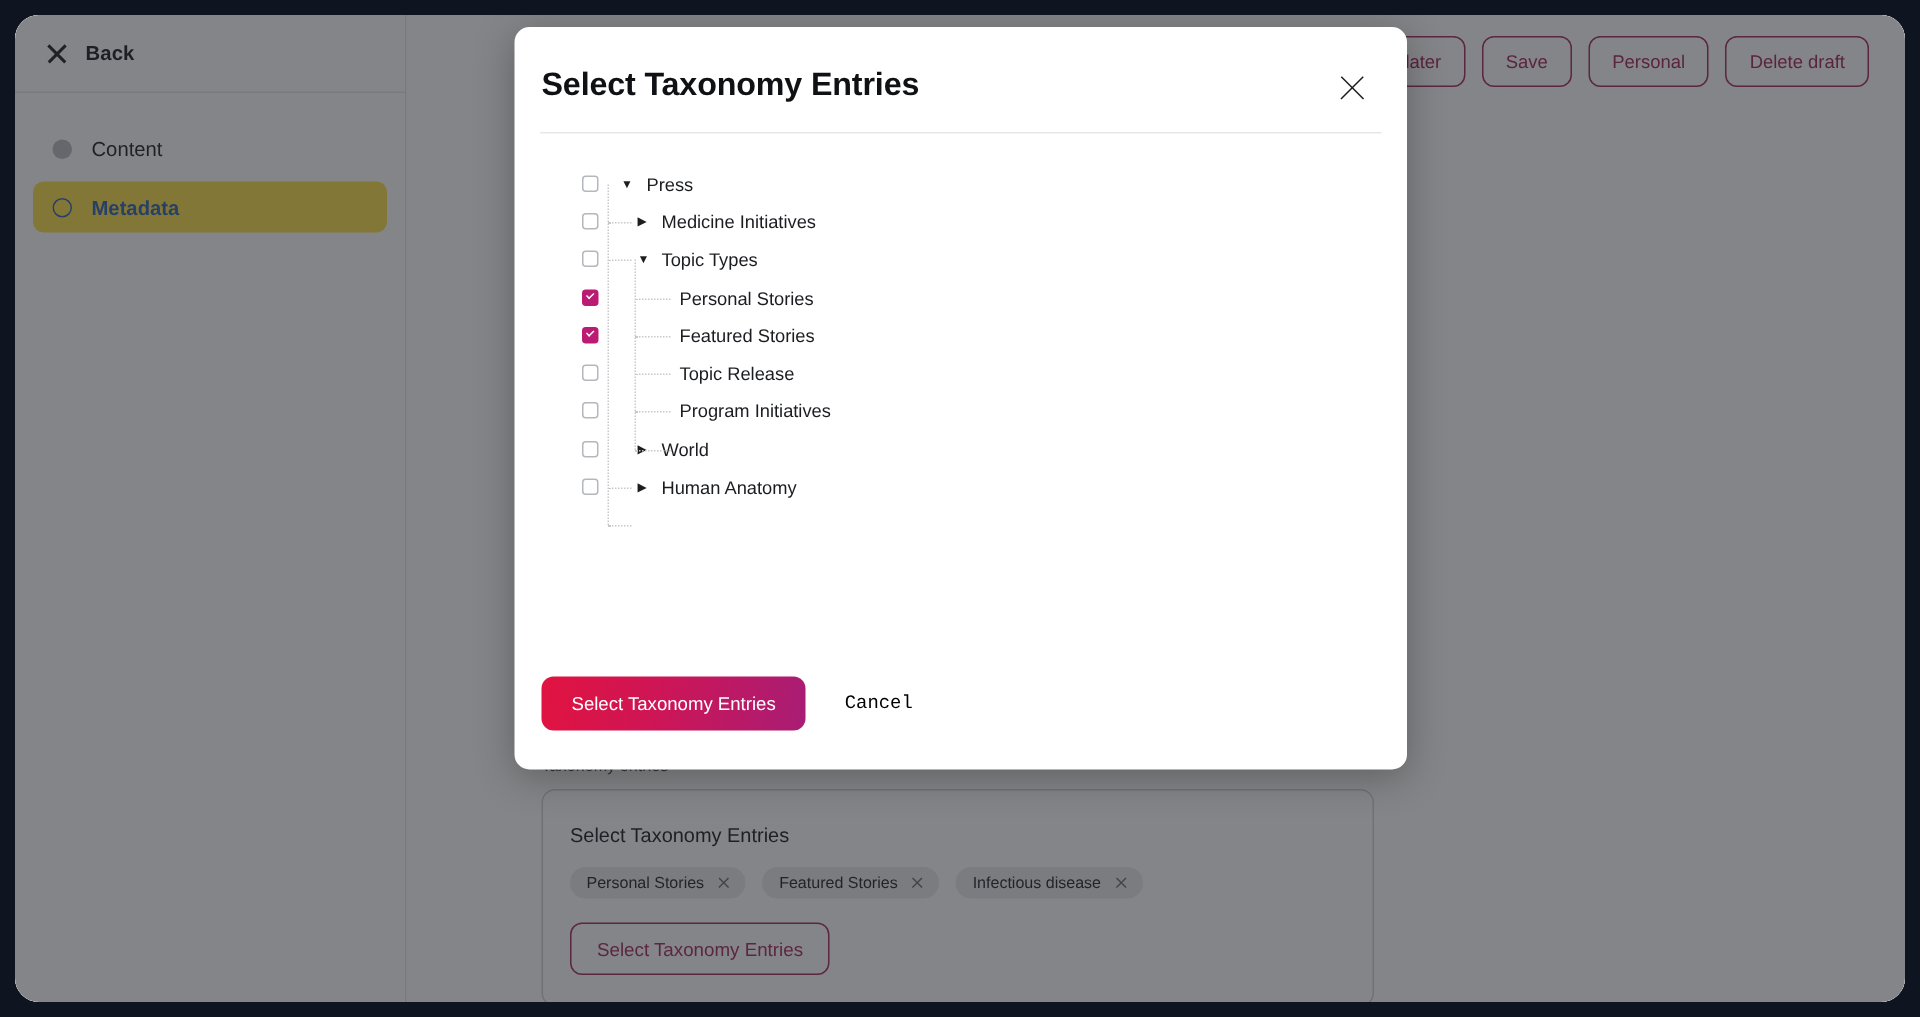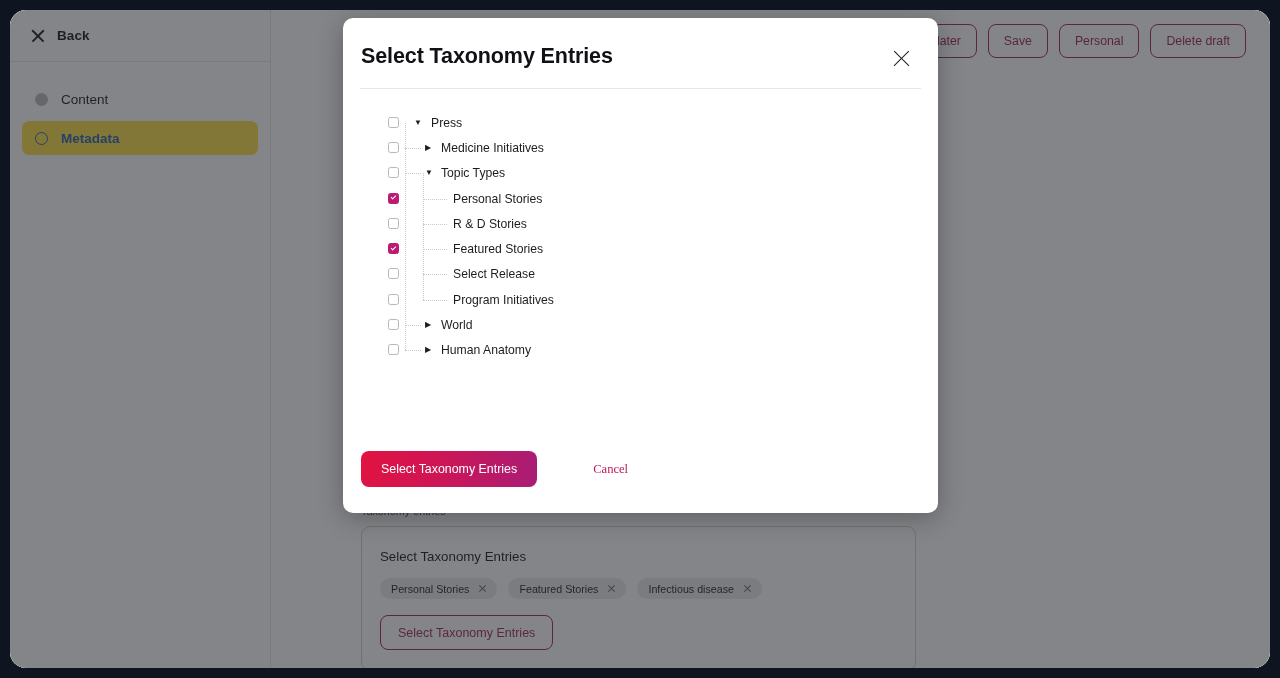--- a/index.html
+++ b/index.html
@@ -319,25 +319,24 @@
     font-size: 12.4px;
     font-family: "Liberation Sans", sans-serif;
     display: inline-flex;
     align-items: center;
     cursor: pointer;
   }
   .btn-text {
     background: none;
     border: none;
     font-size: 12.6px;
-    color: #be185d;
-    font-family: Liberation Serif, serif;
+    color: #000000;
+    font-family: Liberation Mono, monospace;
     cursor: pointer;
     padding: 0;
-    margin-left: 30px;
   }
 </style>
 </head>
 <body>
 
 <div id="frame">
   <div id="window">
 
     <div id="app">
 
@@ -415,30 +414,26 @@
             <div class="tnode">
               <span class="tbox" style="left: 45px;"></span>
               <span class="tcaret" style="left: 82px;">▼</span>
               <span class="tlabel" style="left: 98px;">Topic Types</span>
             </div>
             <div class="tnode">
               <span class="tbox checked" style="left: 45px;"></span>
               <span class="tlabel" style="left: 110px;">Personal Stories</span>
             </div>
             <div class="tnode">
-              <span class="tbox" style="left: 45px;"></span>
-              <span class="tlabel" style="left: 110px;">R &amp; D Stories</span>
-            </div>
-            <div class="tnode">
               <span class="tbox checked" style="left: 45px;"></span>
               <span class="tlabel" style="left: 110px;">Featured Stories</span>
             </div>
             <div class="tnode">
               <span class="tbox" style="left: 45px;"></span>
-              <span class="tlabel" style="left: 110px;">Select Release</span>
+              <span class="tlabel" style="left: 110px;">Topic Release</span>
             </div>
             <div class="tnode">
               <span class="tbox" style="left: 45px;"></span>
               <span class="tlabel" style="left: 110px;">Program Initiatives</span>
             </div>
             <div class="tnode">
               <span class="tbox" style="left: 45px;"></span>
               <span class="tcaret" style="left: 82px;">▶</span>
               <span class="tlabel" style="left: 98px;">World</span>
             </div>

